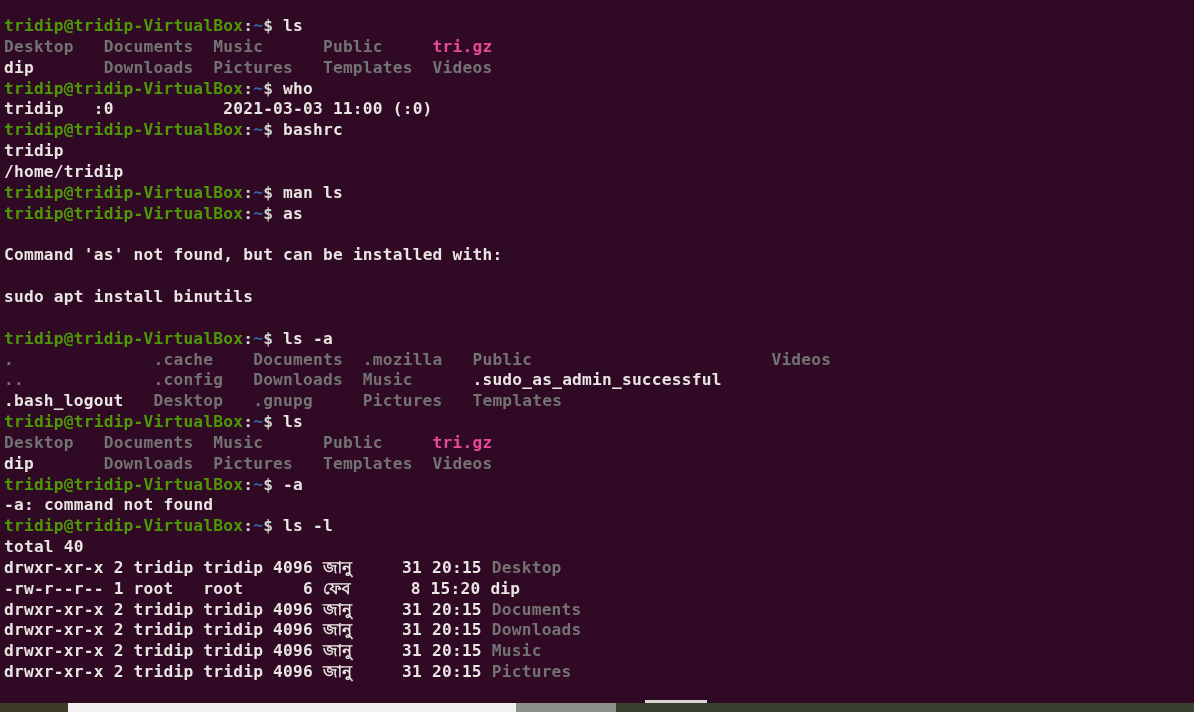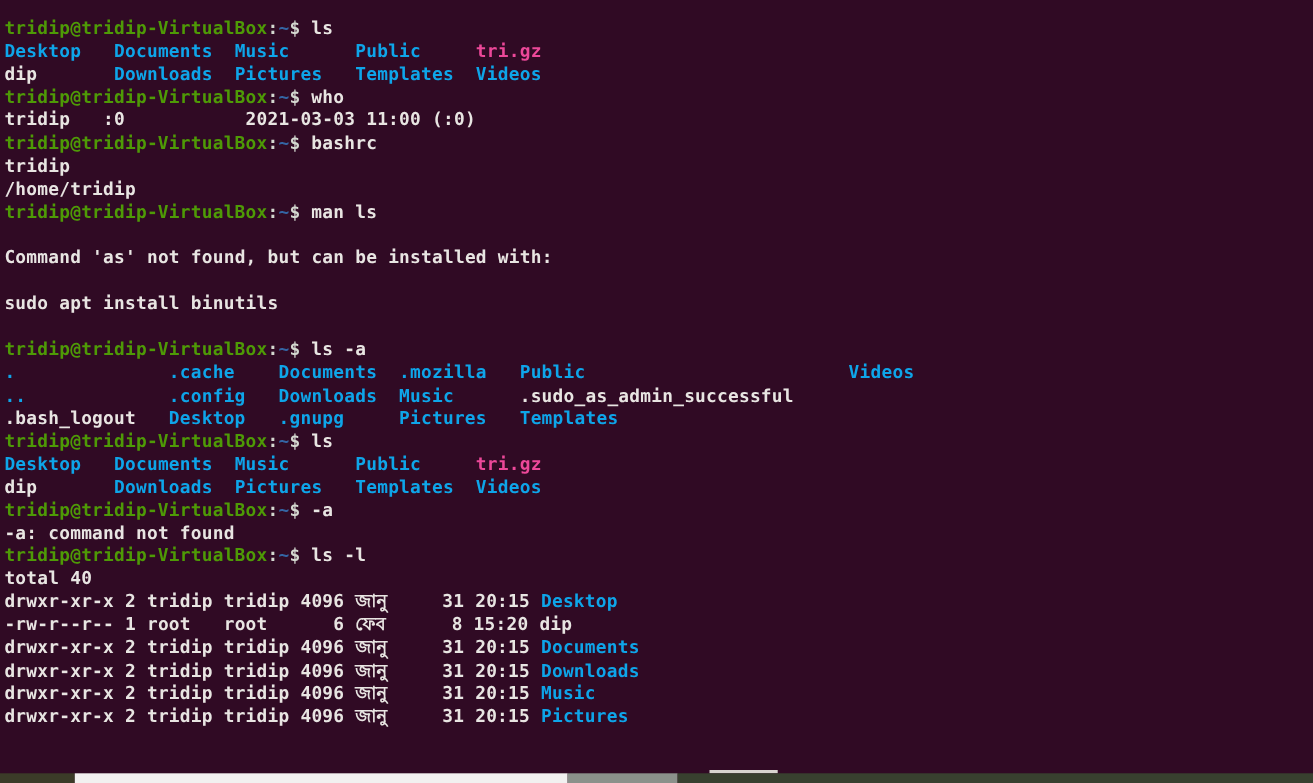--- a/index.html
+++ b/index.html
@@ -36,21 +36,21 @@
     font-weight: 700;
     color: #d3d7cf;
     -webkit-font-smoothing: antialiased;
   }
   .term-line span { white-space: pre; }
 
   
   .c-prompt   { color: #4e9a06; }      
   .c-punct    { color: #d3d7cf; }      
   .c-path     { color: #3465a4; }      
-  .c-dir      { color: #0ea5e9; }      
+  .c-dir      { color: #737373; }      
   .c-archive  { color: #ec4899; }      
   .c-default  { color: #e8e5e2; }      
 
   
   #bottom-bar {
     position: absolute;
     left: 0;
     bottom: 0;
     width: 1194px;
     height: 9px;
@@ -77,20 +77,21 @@
   <div id="terminal-screen">
       <div class="term-line" id="l01"><span class="c-prompt">tridip@tridip-VirtualBox</span><span class="c-punct">:</span><span class="c-path">~</span><span class="c-punct">$</span><span class="c-default"> ls</span></div>
       <div class="term-line" id="l02"><span class="c-dir">Desktop</span><span class="c-default">   </span><span class="c-dir">Documents</span><span class="c-default">  </span><span class="c-dir">Music</span><span class="c-default">      </span><span class="c-dir">Public</span><span class="c-default">     </span><span class="c-archive">tri.gz</span></div>
       <div class="term-line" id="l03"><span class="c-default">dip</span><span class="c-default">       </span><span class="c-dir">Downloads</span><span class="c-default">  </span><span class="c-dir">Pictures</span><span class="c-default">   </span><span class="c-dir">Templates</span><span class="c-default">  </span><span class="c-dir">Videos</span></div>
       <div class="term-line" id="l04"><span class="c-prompt">tridip@tridip-VirtualBox</span><span class="c-punct">:</span><span class="c-path">~</span><span class="c-punct">$</span><span class="c-default"> who</span></div>
       <div class="term-line" id="l05"><span class="c-default">tridip</span><span class="c-default">   </span><span class="c-default">:0</span><span class="c-default">           </span><span class="c-default">2021-03-03</span><span class="c-default"> </span><span class="c-default">11:00</span><span class="c-default"> </span><span class="c-default">(:0)</span></div>
       <div class="term-line" id="l06"><span class="c-prompt">tridip@tridip-VirtualBox</span><span class="c-punct">:</span><span class="c-path">~</span><span class="c-punct">$</span><span class="c-default"> bashrc</span></div>
       <div class="term-line" id="l07"><span class="c-default">tridip</span></div>
       <div class="term-line" id="l09"><span class="c-default">/home/tridip</span></div>
       <div class="term-line" id="l10"><span class="c-prompt">tridip@tridip-VirtualBox</span><span class="c-punct">:</span><span class="c-path">~</span><span class="c-punct">$</span><span class="c-default"> man ls</span></div>
+      <div class="term-line" id="l11"><span class="c-prompt">tridip@tridip-VirtualBox</span><span class="c-punct">:</span><span class="c-path">~</span><span class="c-punct">$</span><span class="c-default"> as</span></div>
       <div class="term-line" id="l12"><span class="c-default">&nbsp;</span></div>
       <div class="term-line" id="l13"><span class="c-default">Command</span><span class="c-default"> </span><span class="c-default">'as'</span><span class="c-default"> </span><span class="c-default">not</span><span class="c-default"> </span><span class="c-default">found,</span><span class="c-default"> </span><span class="c-default">but</span><span class="c-default"> </span><span class="c-default">can</span><span class="c-default"> </span><span class="c-default">be</span><span class="c-default"> </span><span class="c-default">installed</span><span class="c-default"> </span><span class="c-default">with:</span></div>
       <div class="term-line" id="l14"><span class="c-default">&nbsp;</span></div>
       <div class="term-line" id="l15"><span class="c-default">sudo</span><span class="c-default"> </span><span class="c-default">apt</span><span class="c-default"> </span><span class="c-default">install</span><span class="c-default"> </span><span class="c-default">binutils</span></div>
       <div class="term-line" id="l16"><span class="c-default">&nbsp;</span></div>
       <div class="term-line" id="l17"><span class="c-prompt">tridip@tridip-VirtualBox</span><span class="c-punct">:</span><span class="c-path">~</span><span class="c-punct">$</span><span class="c-default"> ls -a</span></div>
       <div class="term-line" id="l18"><span class="c-dir">.</span><span class="c-default">              </span><span class="c-dir">.cache</span><span class="c-default">    </span><span class="c-dir">Documents</span><span class="c-default">  </span><span class="c-dir">.mozilla</span><span class="c-default">   </span><span class="c-dir">Public</span><span class="c-default">                        </span><span class="c-dir">Videos</span></div>
       <div class="term-line" id="l19"><span class="c-dir">..</span><span class="c-default">             </span><span class="c-dir">.config</span><span class="c-default">   </span><span class="c-dir">Downloads</span><span class="c-default">  </span><span class="c-dir">Music</span><span class="c-default">      </span><span class="c-default">.sudo_as_admin_successful</span></div>
       <div class="term-line" id="l20"><span class="c-default">.bash_logout</span><span class="c-default">   </span><span class="c-dir">Desktop</span><span class="c-default">   </span><span class="c-dir">.gnupg</span><span class="c-default">     </span><span class="c-dir">Pictures</span><span class="c-default">   </span><span class="c-dir">Templates</span></div>
       <div class="term-line" id="l22"><span class="c-prompt">tridip@tridip-VirtualBox</span><span class="c-punct">:</span><span class="c-path">~</span><span class="c-punct">$</span><span class="c-default"> ls</span></div>

